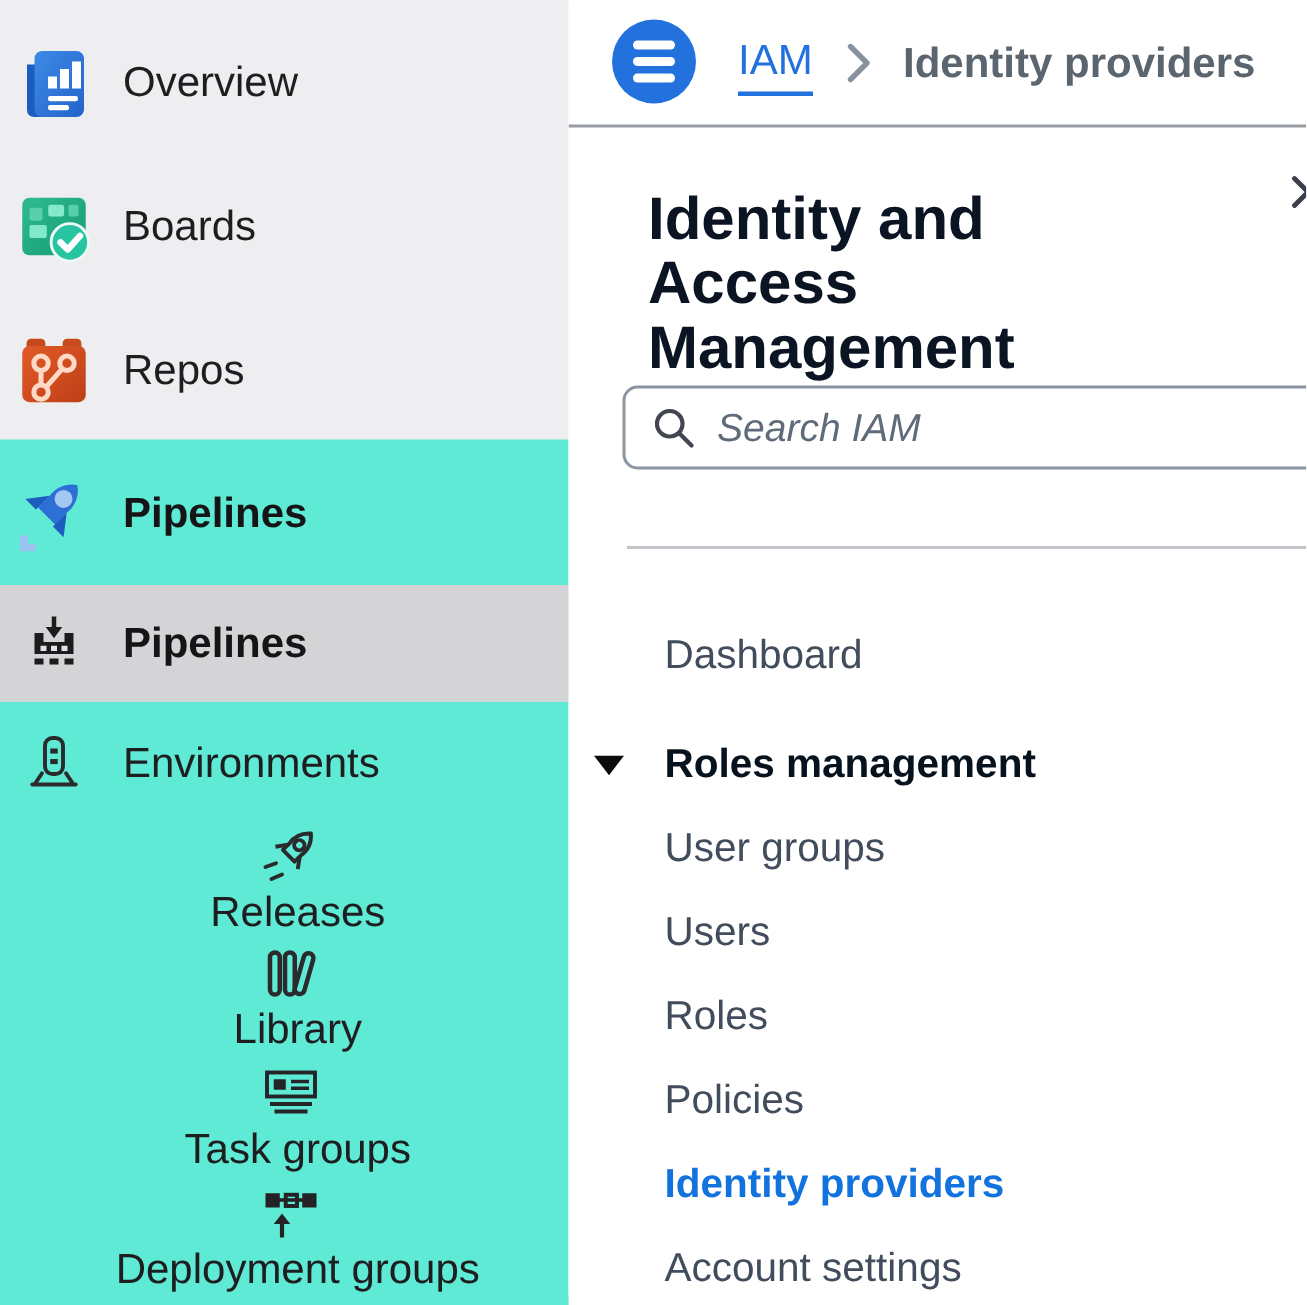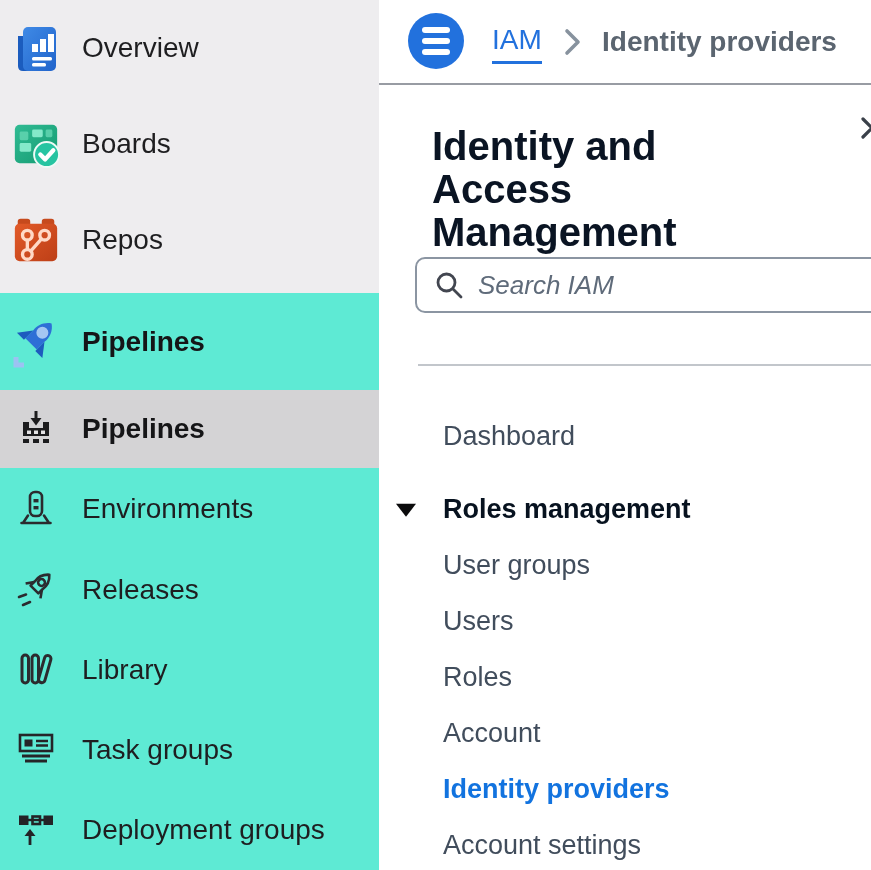--- a/index.html
+++ b/index.html
@@ -7,31 +7,31 @@
   .screen {
     position:relative; width:871px; height:870px; overflow:hidden;
     font-family:"Liberation Sans", sans-serif; background:#ffffff;
   }
 
   
   .sidebar {
     position:absolute; left:0; top:0; width:379px; height:870px;
     background:#eeedef;
   }
-  .side-top { }
+  .side-top { padding-top:7px; }
   .srow { height:96px; display:flex; align-items:center; cursor:pointer; }
   .srow .ic { width:56px; margin-left:8px; flex:none; display:flex; align-items:center; justify-content:center; }
   .srow .lbl { margin-left:18px; font-size:28px; color:#1e1e20; }
   .srow.bold .lbl { font-weight:700; color:#151517; }
 
   .side-section { position:absolute; left:0; top:293px; right:0; bottom:0; background:#5eead4;text-align:right; }
   .srow.h97 { height:97px; }
   .srow.h78 { height:78px; }
   .srow.h82 { height:82px; }
-  .srow.h80 { height:80px; }
+  .srow.h80 { height:80px;flex-direction:column; }
   .srow.selected { background:#d4d3d5; }
 
   
   .panel { position:absolute; left:379px; top:0; width:492px; height:870px; background:#ffffff; overflow:hidden;border-radius:8px; }
 
   .hamburger {
     position:absolute; left:29px; top:13px; width:56px; height:56px; border-radius:50%;
     background:#2271dd; display:flex; flex-direction:column; align-items:center; justify-content:center;
     gap:5px; border:none; cursor:pointer;
   }
@@ -297,19 +297,19 @@
 
     <nav class="nav">
       <div class="nav-item">Dashboard</div>
       <div class="nav-item section-header">
         <span class="caret"></span>
         <span>Roles management</span>
       </div>
       <div class="nav-item">User groups</div>
       <div class="nav-item">Users</div>
       <div class="nav-item">Roles</div>
-      <div class="nav-item">Account</div>
+      <div class="nav-item">Policies</div>
       <div class="nav-item active">Identity providers</div>
       <div class="nav-item">Account settings</div>
     </nav>
 
   </main>
 </div>
 
 </body></html>

